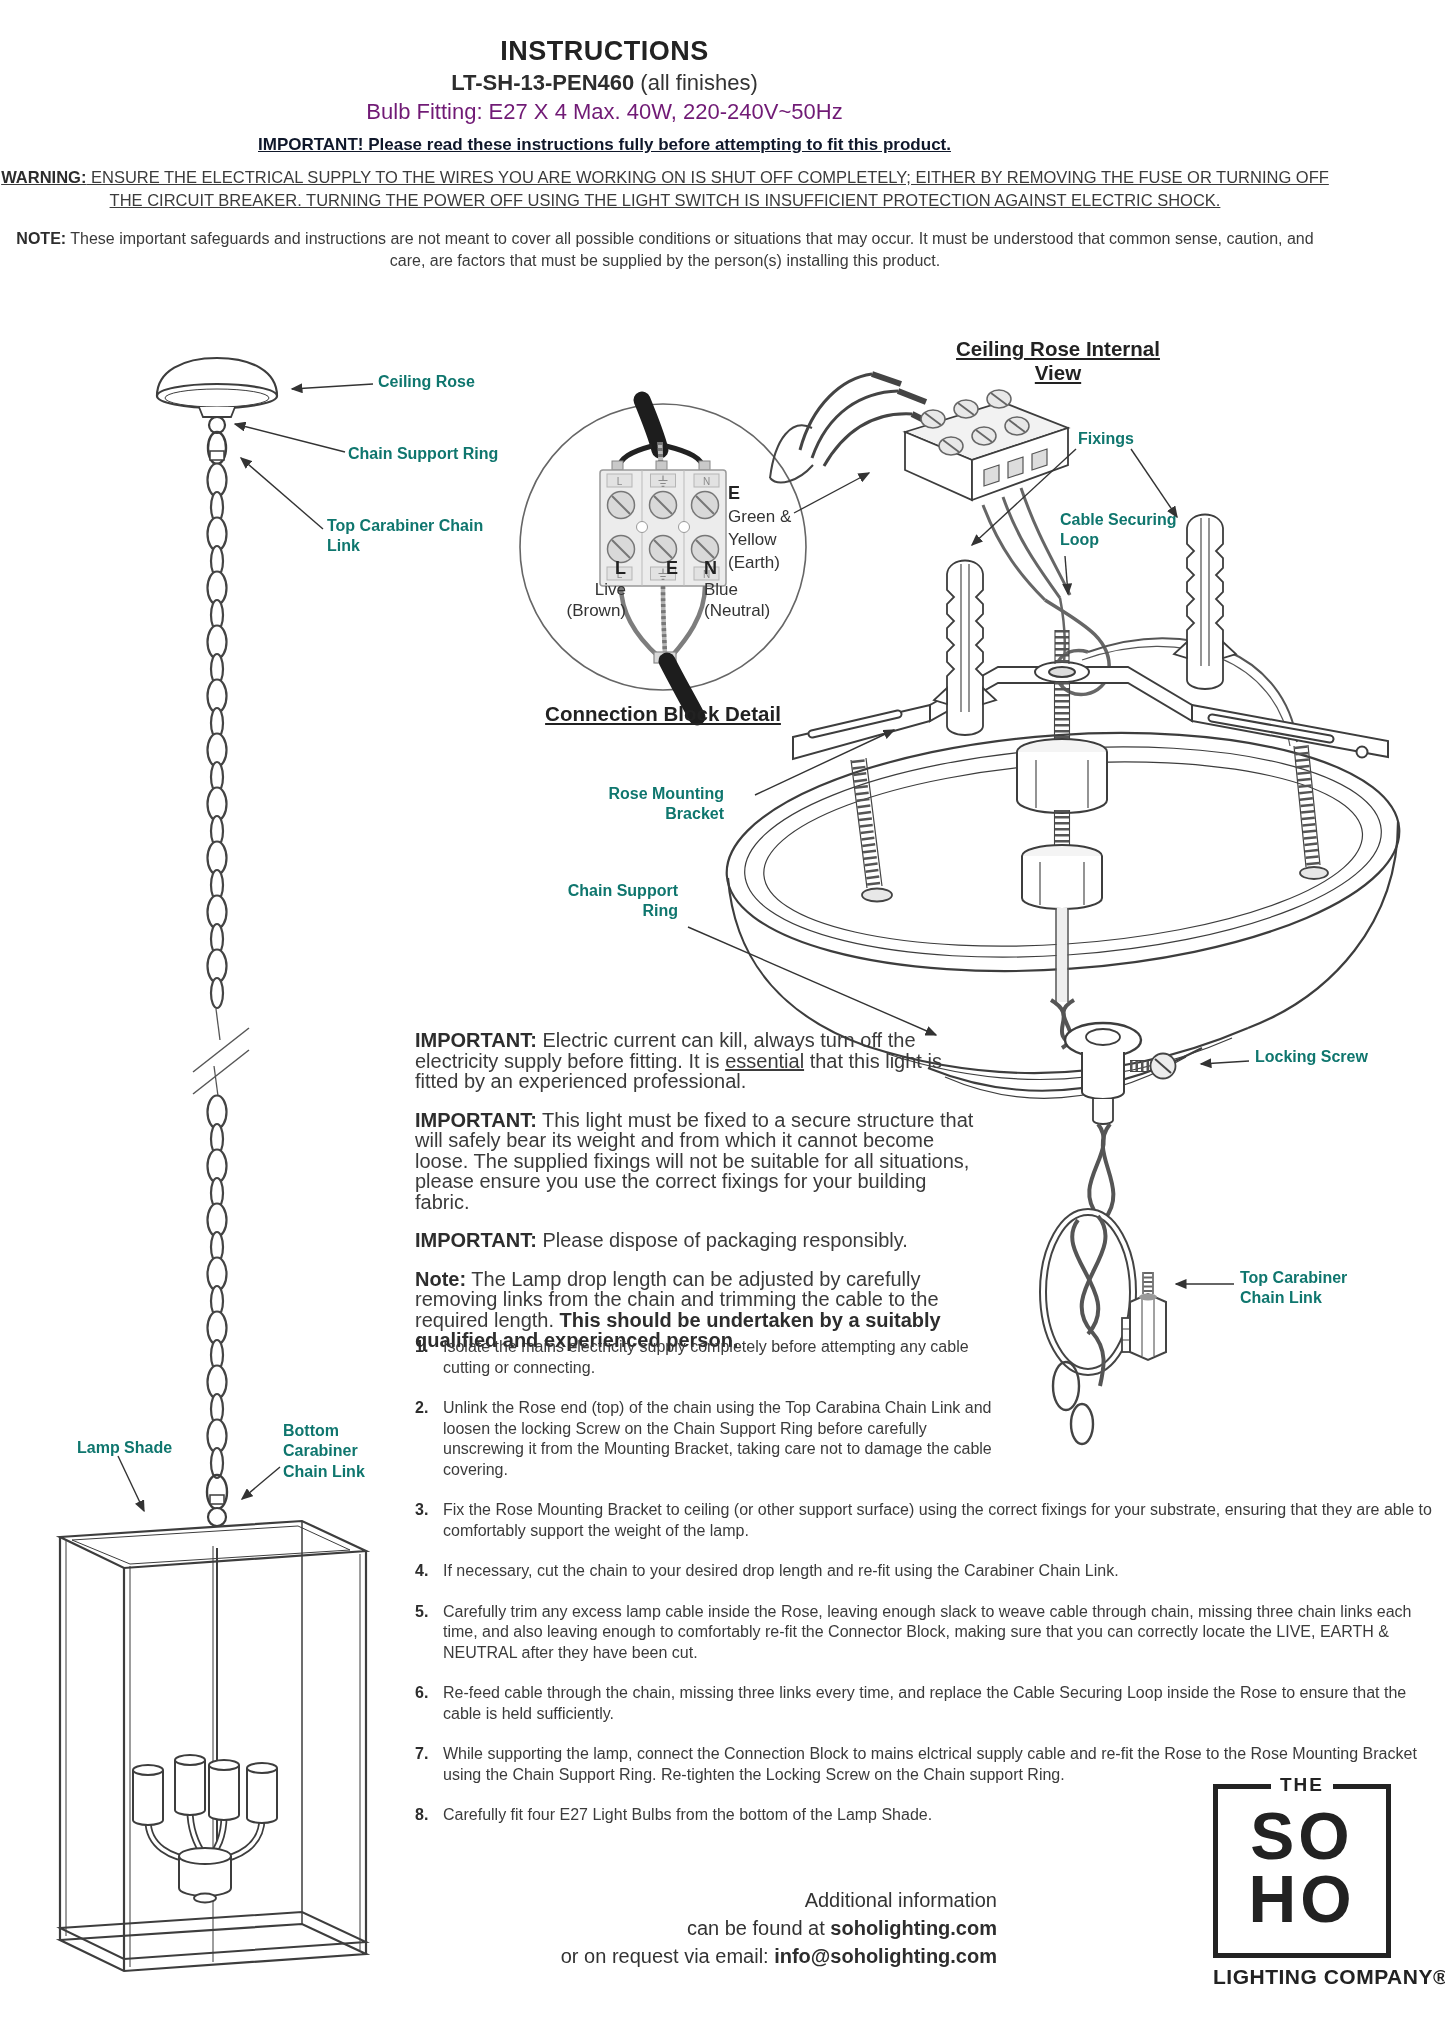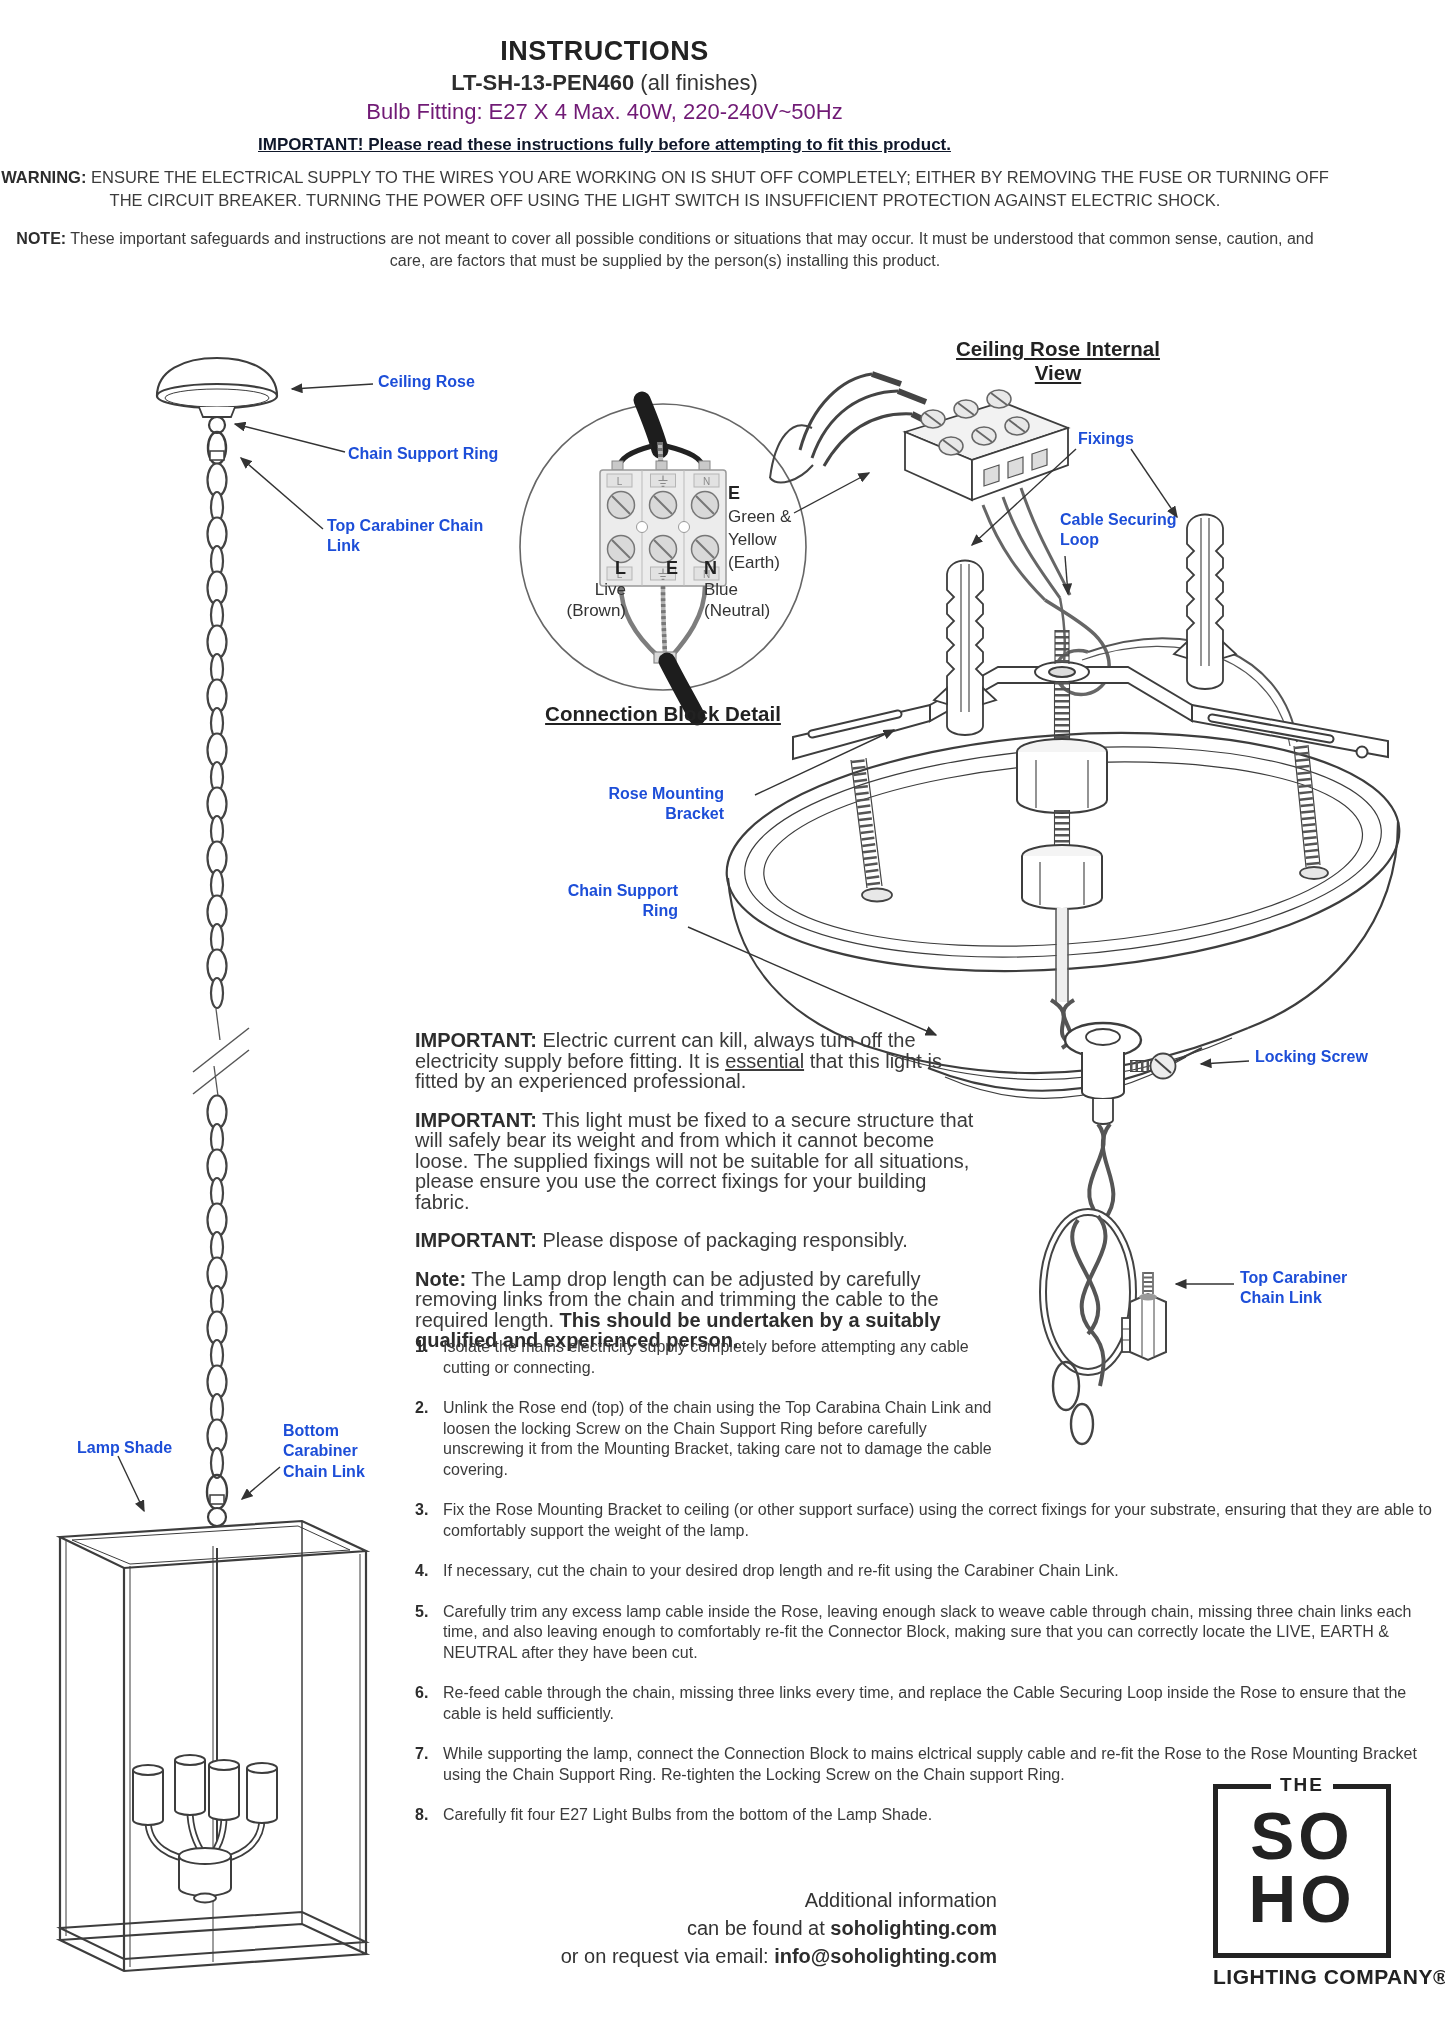--- a/index.html
+++ b/index.html
@@ -1,19 +1,19 @@
 <!DOCTYPE html>
 <html><head>
 <meta charset="utf-8">
 <style>
   html,body{margin:0;padding:0;background:#e9e9e9;}
   .page{position:relative;width:1445px;height:2043px;background:#ffffff;margin:0 auto;
         font-family:"Liberation Sans",sans-serif;color:#3b3b3b;overflow:hidden;}
   .abs{position:absolute;}
-  .lbl{font-size:16px;font-weight:600;color:#1d4ed8;line-height:1.28;}
+  .lbl{font-size:16px;font-weight:600;color:#0f766e;line-height:1.28;}
   .dtitle{font-size:20.5px;font-weight:bold;color:#222;text-decoration:underline;text-align:center;}
   svg{position:absolute;overflow:visible;}
   .step{display:flex;margin-bottom:20px;}
   .num{font-weight:bold;width:28px;flex:none;color:#2d2d2d;}
   .stx{display:block;}
   .narrow .stx{max-width:562px;}
   p{margin:0 0 18px 0;}
   b{color:#2d2d2d;}
 </style>
 </head>
@@ -21,21 +21,21 @@
 
 <div class="page">
 
   <div class="abs" style="left:0;top:36px;width:1209px;text-align:center;">
     <div style="font-size:27px;font-weight:bold;letter-spacing:.5px;color:#222;">INSTRUCTIONS</div>
     <div style="font-size:22px;margin-top:3px;color:#333;">
       <b>LT-SH-13-PEN460</b><span> (all finishes)</span>
     </div>
     <div style="font-size:22px;margin-top:3px;color:#701a75;">Bulb Fitting: E27 X 4 Max. 40W, 220-240V~50Hz</div>
     <div style="font-size:17px;font-weight:bold;color:#0f172a;text-decoration:underline;margin-top:10px;">IMPORTANT!  Please read these instructions fully before attempting to fit this product.</div>
-    <div style="font-size:16.5px;margin:11px auto 0;line-height:1.38;width:1330px;color:#3b3b3b;">
+    <div style="font-size:16.5px;margin:11px auto 0;line-height:1.38;width:1330px;color:#3b3b3b;text-decoration:underline;">
       <b>WARNING:</b>
       <span>ENSURE THE ELECTRICAL SUPPLY TO THE WIRES YOU ARE WORKING ON IS SHUT OFF COMPLETELY; EITHER BY REMOVING THE FUSE OR TURNING OFF THE CIRCUIT BREAKER. TURNING THE POWER OFF USING THE LIGHT SWITCH IS INSUFFICIENT PROTECTION AGAINST ELECTRIC SHOCK.</span>
     </div>
     <div style="font-size:16px;margin:16px auto 0;line-height:1.38;width:1330px;color:#3b3b3b;">
       <b>NOTE:</b>
       <span>These important safeguards and instructions are not meant to cover all possible conditions or situations that may occur. It must be understood that common sense, caution, and care, are factors that must be supplied by the person(s) installing this product.</span>
     </div>
   </div>
 
   <svg style="left:0;top:350px;" width="520" height="1660" viewBox="0 350 520 1660">

